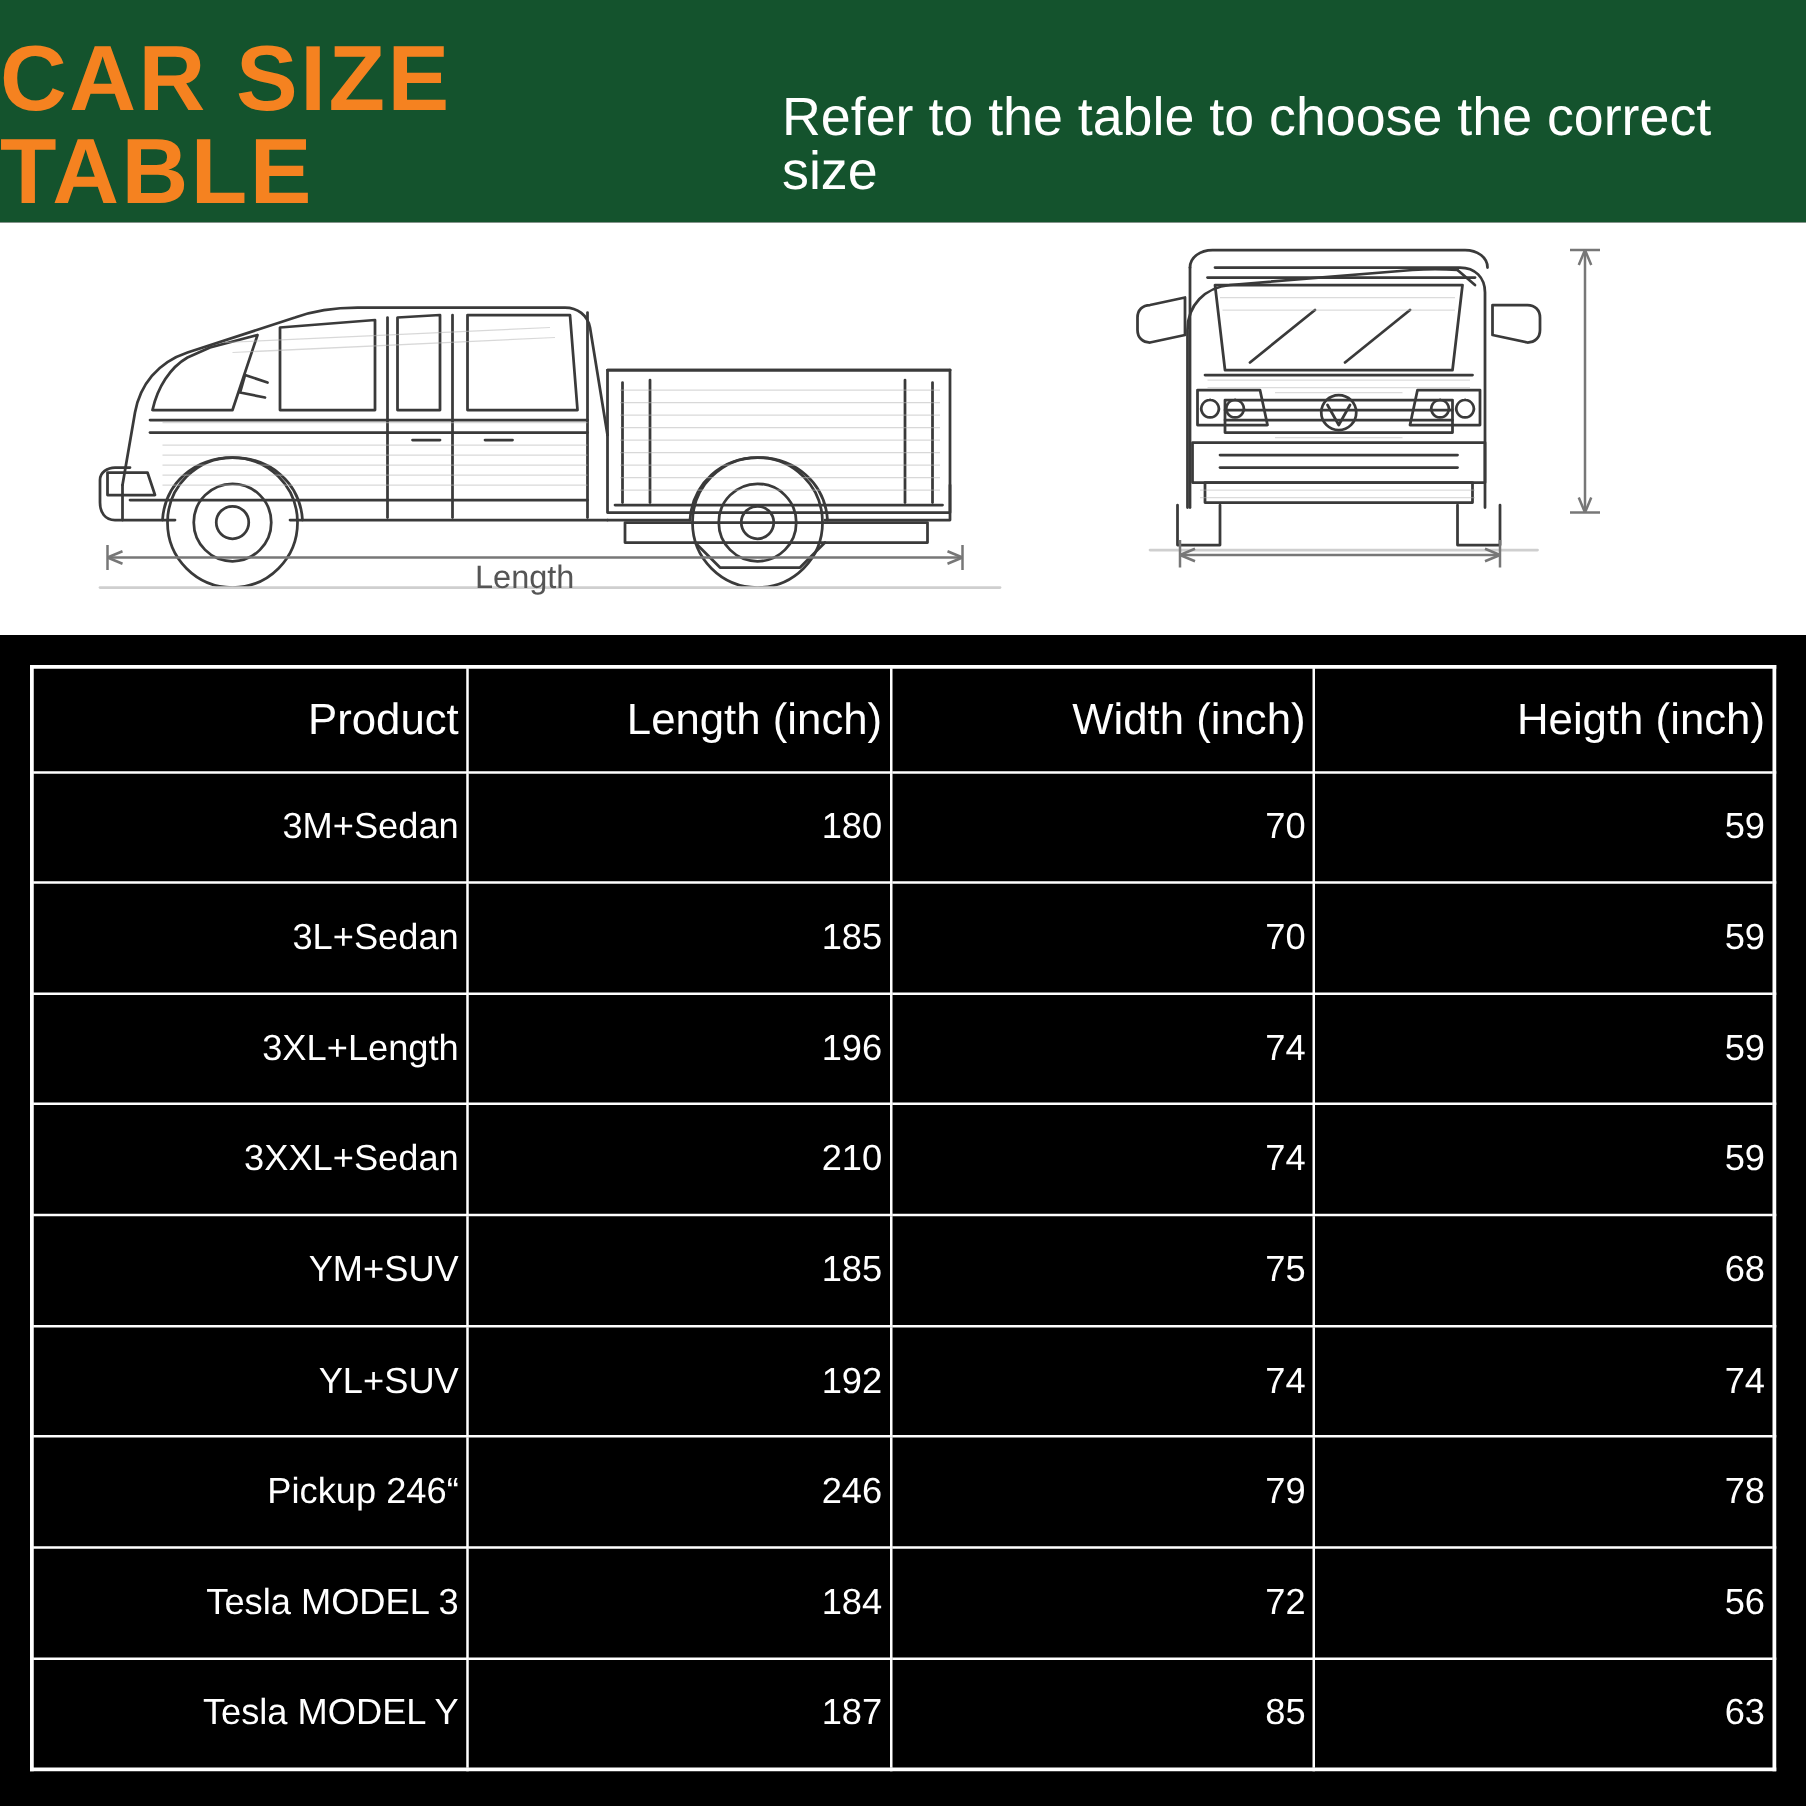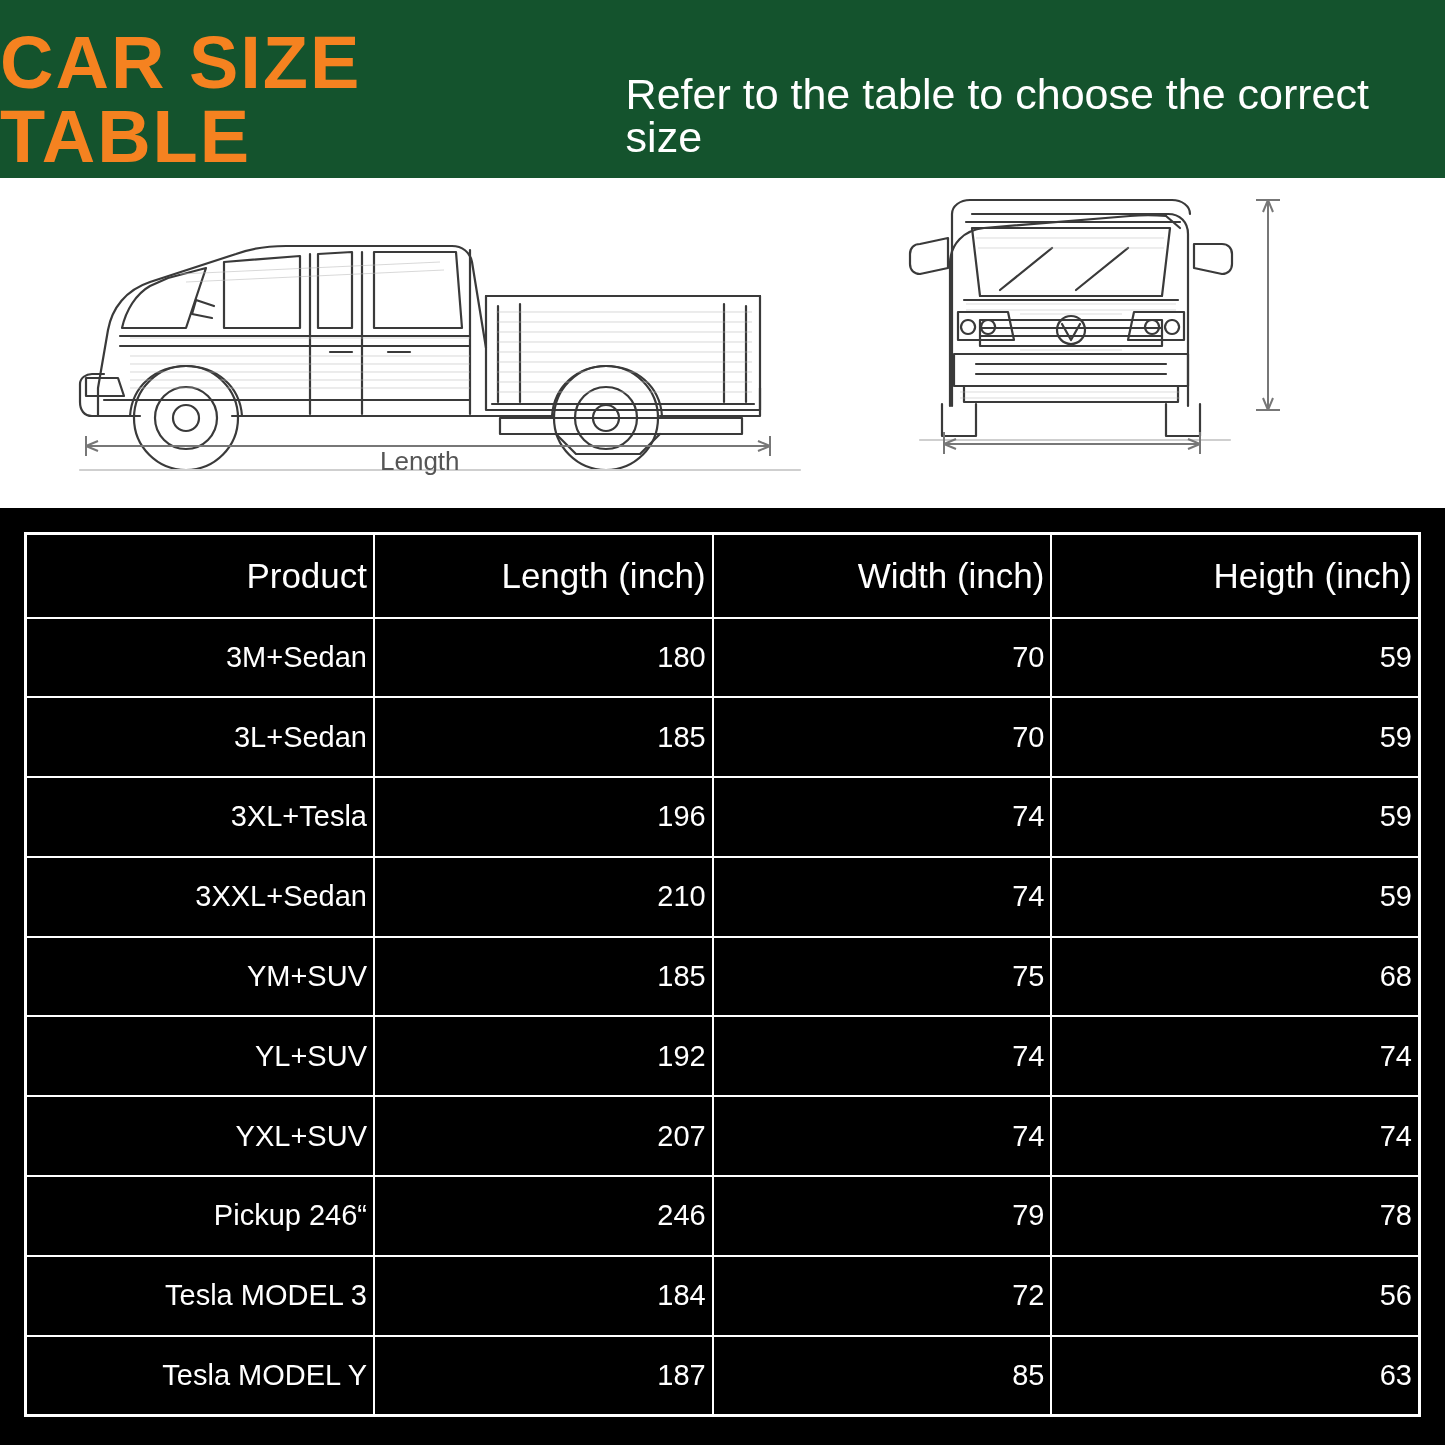--- a/index.html
+++ b/index.html
@@ -315,21 +315,21 @@
           <td>70</td>
           <td>59</td>
         </tr>
         <tr>
           <td>3L+Sedan</td>
           <td>185</td>
           <td>70</td>
           <td>59</td>
         </tr>
         <tr>
-          <td>3XL+Tesla</td>
+          <td>3XL+Length</td>
           <td>196</td>
           <td>74</td>
           <td>59</td>
         </tr>
         <tr>
           <td>3XXL+Sedan</td>
           <td>210</td>
           <td>74</td>
           <td>59</td>
         </tr>
@@ -339,26 +339,20 @@
           <td>75</td>
           <td>68</td>
         </tr>
         <tr>
           <td>YL+SUV</td>
           <td>192</td>
           <td>74</td>
           <td>74</td>
         </tr>
         <tr>
-          <td>YXL+SUV</td>
-          <td>207</td>
-          <td>74</td>
-          <td>74</td>
-        </tr>
-        <tr>
           <td>Pickup 246“</td>
           <td>246</td>
           <td>79</td>
           <td>78</td>
         </tr>
         <tr>
           <td>Tesla MODEL 3</td>
           <td>184</td>
           <td>72</td>
           <td>56</td>

